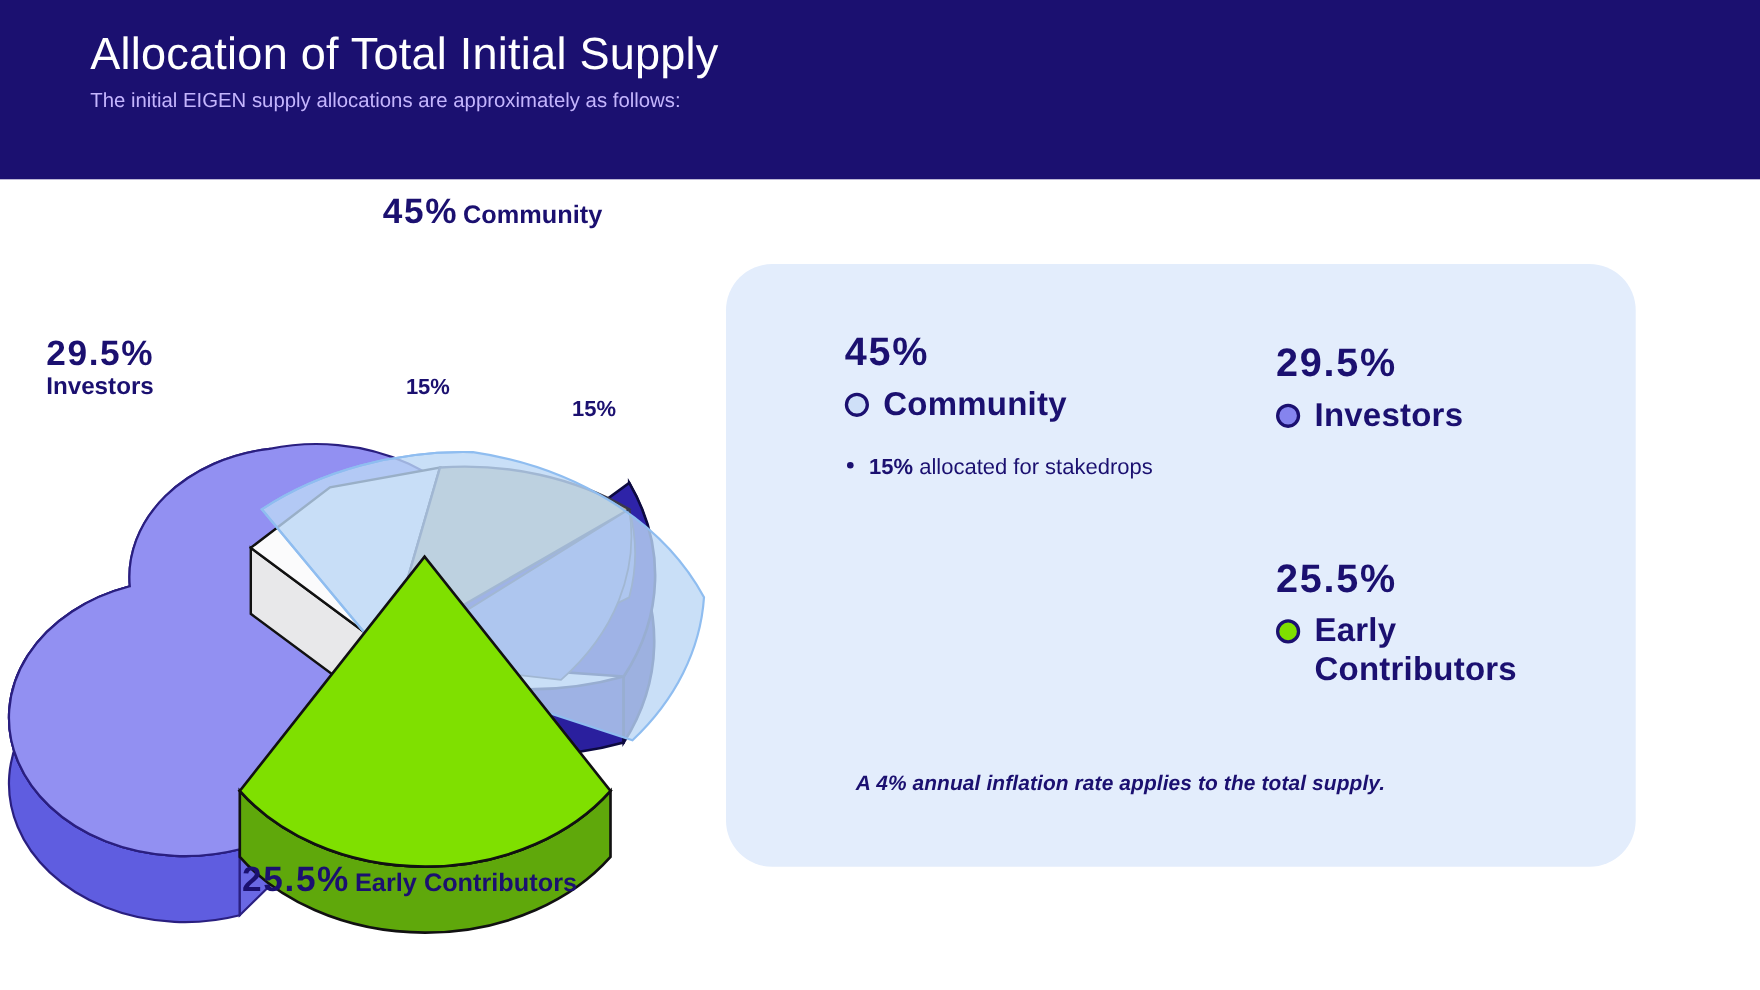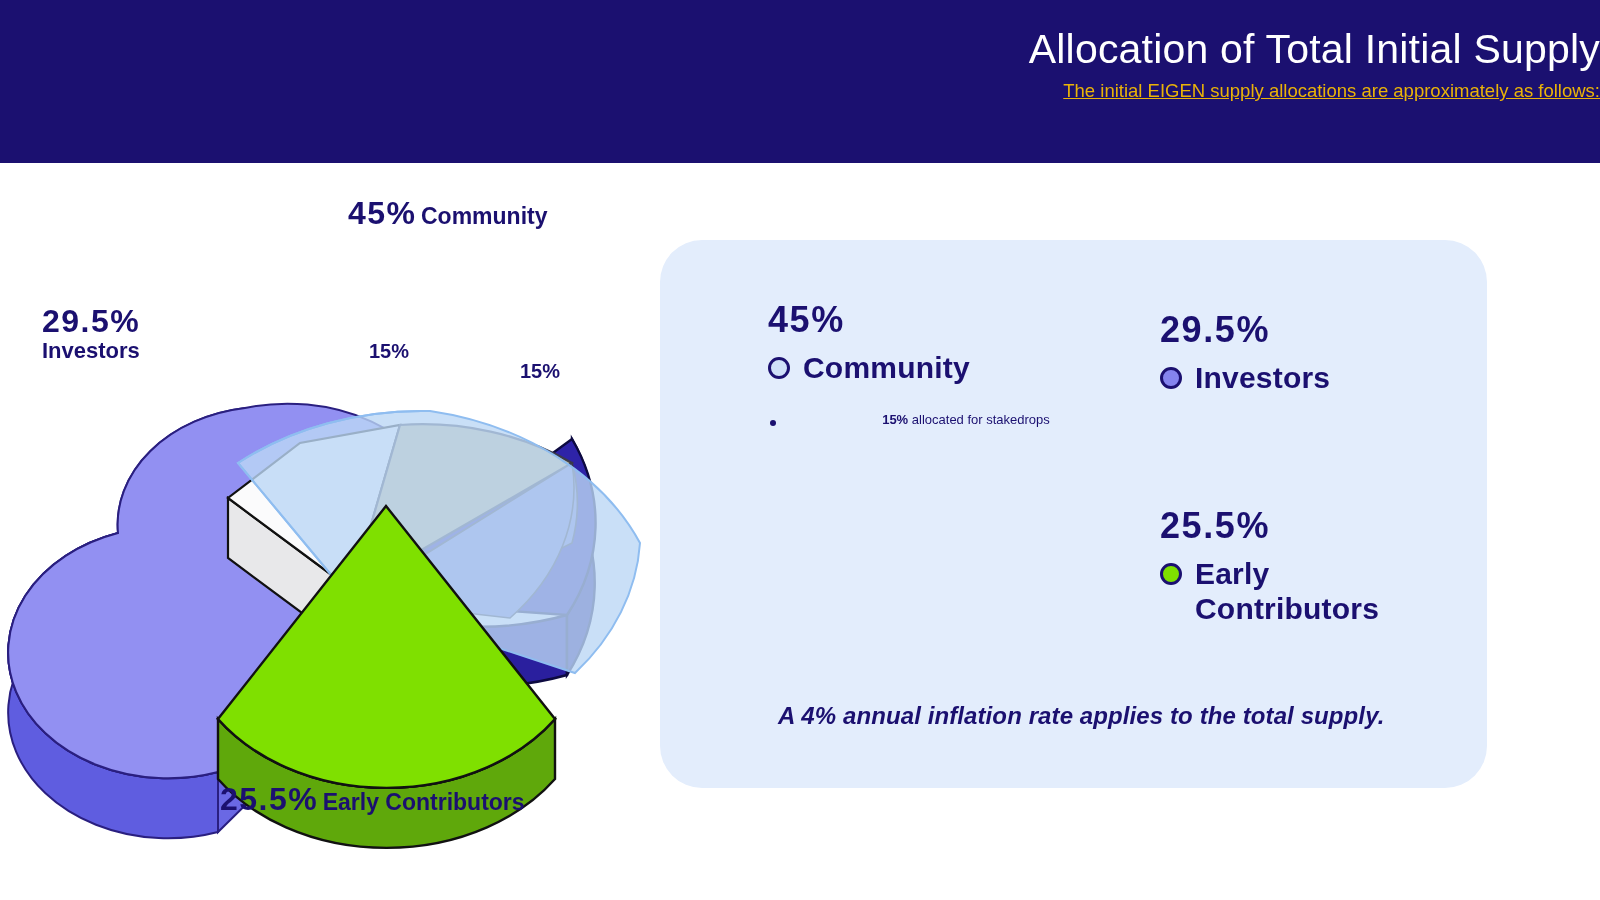--- a/index.html
+++ b/index.html
@@ -17,37 +17,35 @@
 
   
   .header {
     position: absolute;
     left: 0; top: 0;
     width: 1600px;
     height: 163px;
     background: #1b1070;
     box-sizing: border-box;
     padding: 26px 0 0 82px;
-    text-align: right;
   }
   .header-title {
     color: #ffffff;
     font-size: 41px;
     font-weight: 400;
     letter-spacing: 0.2px;
     line-height: 1.15;
     margin: 0 0 6px 0;
   }
   .header-subtitle {
-    color: #eab308;
+    color: #c4b5fd;
     font-size: 18.5px;
     font-weight: 400;
     line-height: 1.3;
     margin: 0;
-    text-decoration: underline;
   }
 
   
   .chart-stage {
     position: absolute;
     left: 0;
     top: 163px;
     width: 700px;
     height: 737px;
   }
@@ -63,21 +61,21 @@
     font-size: 32px;
     font-weight: 800;
     letter-spacing: 1.5px;
   }
   .pie-label .nm {
     font-size: 23px;
     font-weight: 700;
   }
   #label-community {
     left: 348px;
-    top: 32px;
+    top: 11px;
   }
   #label-investors {
     left: 42px;
     top: 142px;
     line-height: 1.05;
   }
   #label-investors .pct { display: block; }
   #label-investors .nm { display: block; font-size: 22px; }
   #label-early {
     left: 220px;
@@ -139,44 +137,43 @@
 
   .bullets {
     list-style: none;
     margin: 26px 0 0 0;
     padding: 0;
     width: 374px;
   }
   .bullets li {
     position: relative;
     color: #1b1070;
-    font-size: 13px;
+    font-size: 20px;
     line-height: 1.42;
     padding-left: 22px;
     margin-bottom: 15px;
-    text-align: center;
   }
   .bullets li:before {
     content: "";
     position: absolute;
     left: 2px;
     top: 9px;
     width: 6px;
     height: 6px;
     border-radius: 50%;
     background: #1b1070;
   }
   .bullets b { font-weight: 800; }
 
   .footnote {
     position: absolute;
     left: 118px;
     top: 462px;
     color: #1b1070;
-    font-size: 24px;
+    font-size: 19px;
     font-weight: 800;
     font-style: italic;
     letter-spacing: 0.1px;
   }
 </style>
 </head>
 <body>
 
 <div class="header">
   <h1 class="header-title">Allocation of Total Initial Supply</h1>

